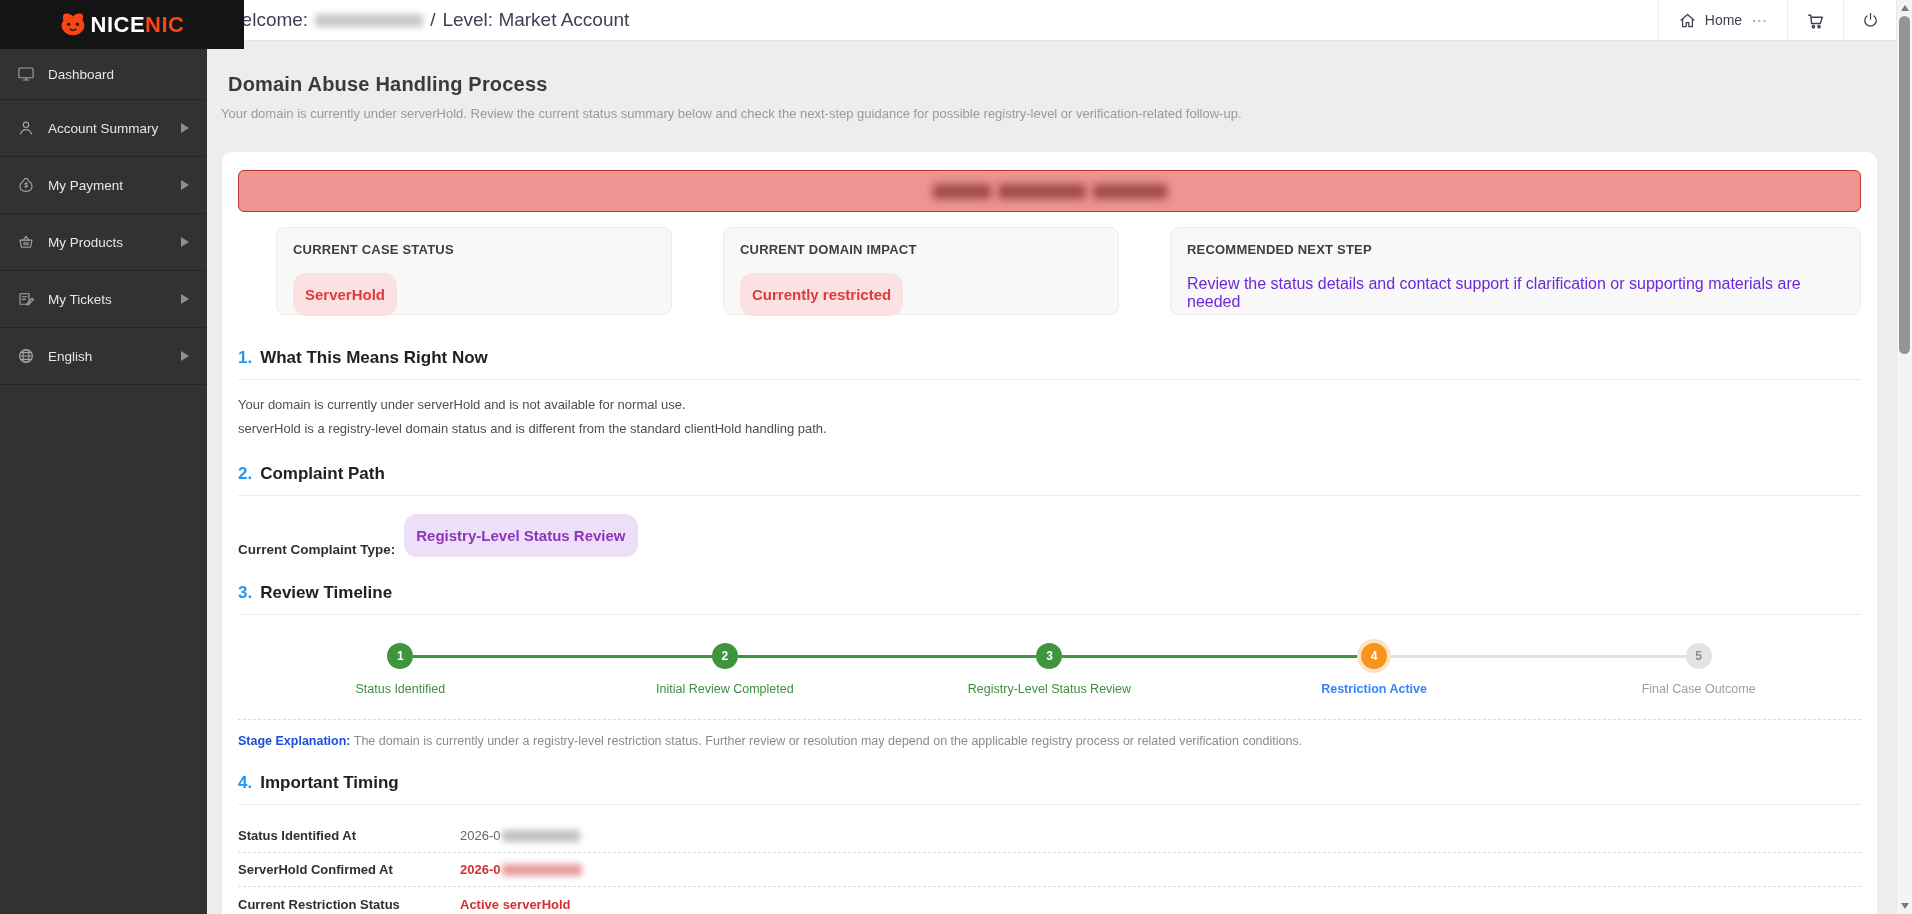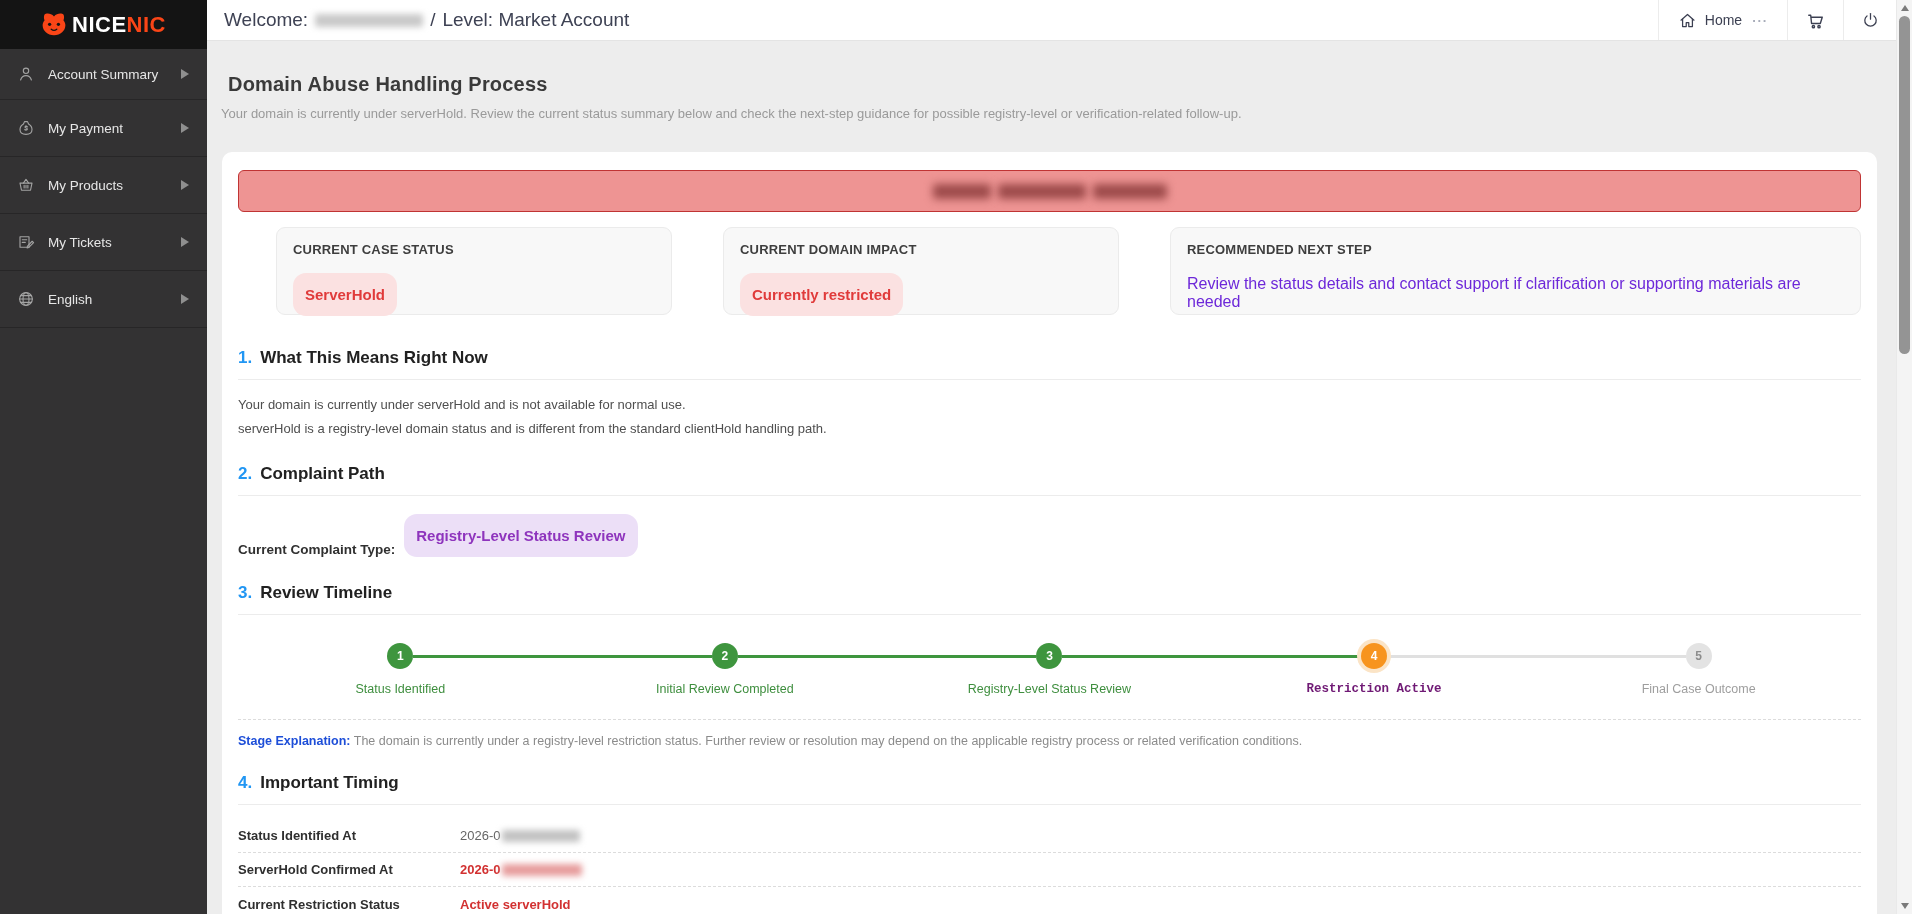--- a/index.html
+++ b/index.html
@@ -1,20 +1,20 @@
 <!DOCTYPE html>
 <html><head>
 <meta charset="utf-8">
 <style>
   * { margin:0; padding:0; box-sizing:border-box; }
   html,body { width:1912px; height:914px; overflow:hidden; }
   body { font-family:"Liberation Sans", sans-serif; background:#ededed; position:relative; color:#333; }
 
   
-  .logo-box { position:absolute; left:0; top:0; width:207px; height:49px; background:#141414; display:flex; align-items:center; justify-content:center; gap:5px; z-index:5; }
+  .logo-box { position:absolute; left:0; top:0; width:244px; height:49px; background:#141414; display:flex; align-items:center; justify-content:center; gap:5px; z-index:5; }
   .logo-text { font-size:22px; font-weight:800; letter-spacing:.5px; color:#fff; }
   .logo-text .orange { color:#fa4517; }
   .sidebar { position:absolute; left:0; top:49px; width:207px; bottom:0; background:#333233; z-index:4; }
   .side-item { height:57px; display:flex; align-items:center; padding:0 18px 0 16px; color:#e6e6e6; font-size:13.5px; border-bottom:1px solid #272627; cursor:pointer; }
   .side-item:first-child { height:51px; }
   .side-item .s-icon { width:20px; height:20px; color:#a3a3a3; margin-right:12px; flex:0 0 auto; display:flex; align-items:center; justify-content:center; }
   .side-item svg { width:18px; height:18px; stroke:currentColor; fill:none; stroke-width:1.5; stroke-linecap:round; stroke-linejoin:round; }
   .caret { margin-left:auto; width:0; height:0; border-left:8px solid #8f8f8f; border-top:5px solid transparent; border-bottom:5px solid transparent; }
 
   
@@ -74,21 +74,21 @@
   .tl-step:first-child::before { display:none; }
   .tl-step:last-child::after { display:none; }
   .tl-step.c-g::after { background:#3e953e; }
   .tl-step.p-g::before { background:#3e953e; }
   .dot { position:relative; z-index:2; width:26px; height:26px; border-radius:50%; margin:0 auto; line-height:26px; font-size:12px; font-weight:700; color:#fff; }
   .done .dot { background:#3e953e; }
   .active .dot { background:#f7941e; box-shadow:0 0 0 4px #fbe4c6; }
   .pending .dot { background:#e3e3e3; color:#8c8c8c; }
   .tl-label { margin-top:13px; font-size:12.5px; }
   .done .tl-label { color:#3e8e3e; }
-  .active .tl-label { color:#701a75; font-weight:700;font-family:Liberation Mono, monospace; }
+  .active .tl-label { color:#3b82f6; font-weight:700; }
   .pending .tl-label { color:#9e9e9e; }
 
   .dashed-rule { border-bottom:1px dashed #dcdcdc; margin-top:23px; }
   .stage-expl { margin-top:14px; font-size:12.5px; color:#8b8b8b; }
   .stage-expl b { color:#1d4ed8; }
 
   .timing-rows { margin-top:14px; }
   .t-row { display:flex; align-items:center; height:34px; font-size:13px; border-bottom:1px dashed #dcdcdc; }
   .t-row:last-child { border-bottom:none; }
   .t-label { width:222px; font-weight:700; color:#2f2f2f; flex:0 0 auto; }
@@ -115,20 +115,29 @@
       <path d="M12.6 21.2 q3.4 2.8 6.8 0" stroke="#141414" stroke-width="1.6" fill="none" stroke-linecap="round"></path>
     </svg>
   </span>
   <span class="logo-text"><span>NICE</span><span class="orange">NIC</span></span>
 </div>
 
 <nav class="sidebar">
   <div class="side-item">
     <span class="s-icon">
       <svg viewBox="0 0 24 24">
+          <rect x="2.5" y="4" width="19" height="13" rx="1.5"></rect>
+          <path d="M8.5 20h7M12 17v3"></path>
+        </svg>
+    </span>
+    <span>Dashboard</span>
+  </div>
+  <div class="side-item">
+    <span class="s-icon">
+      <svg viewBox="0 0 24 24">
           <circle cx="12" cy="7.8" r="3.6"></circle>
           <path d="M4.8 20c1.2-4.2 4.1-5.8 7.2-5.8s6 1.6 7.2 5.8"></path>
         </svg>
     </span>
     <span>Account Summary</span>
     <span class="caret"></span>
   </div>
   <div class="side-item">
     <span class="s-icon">
       <svg viewBox="0 0 24 24">

